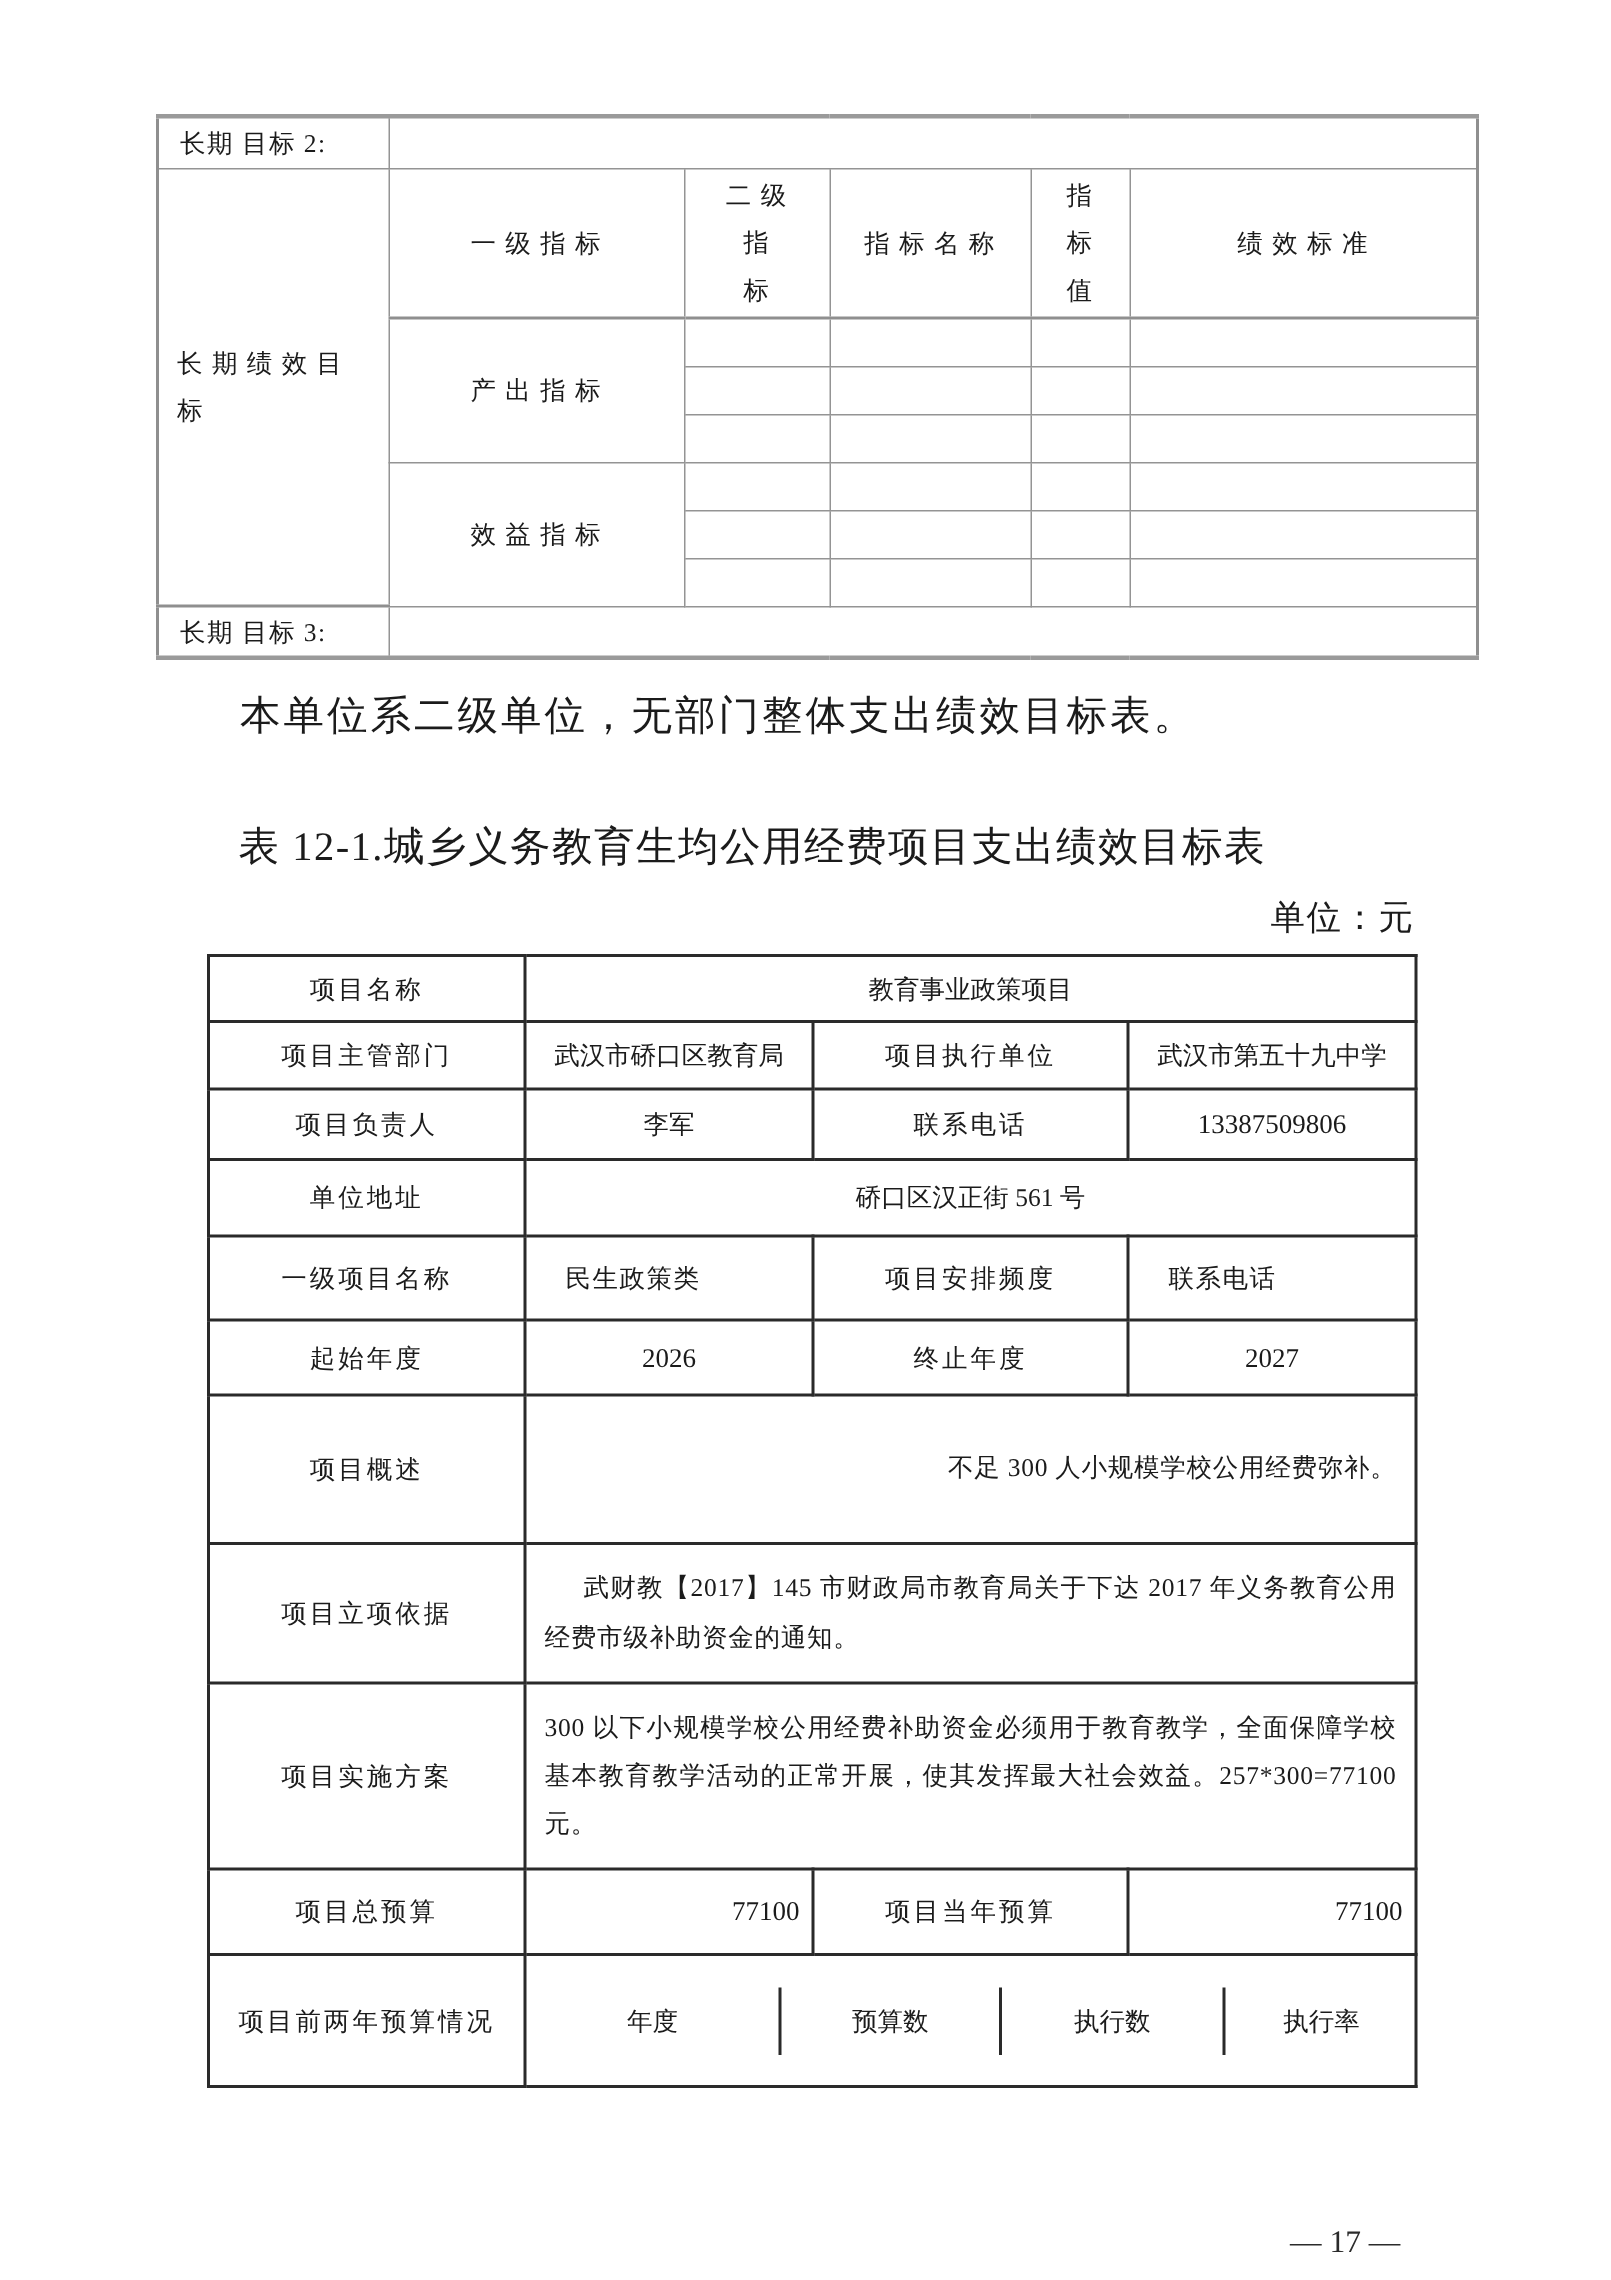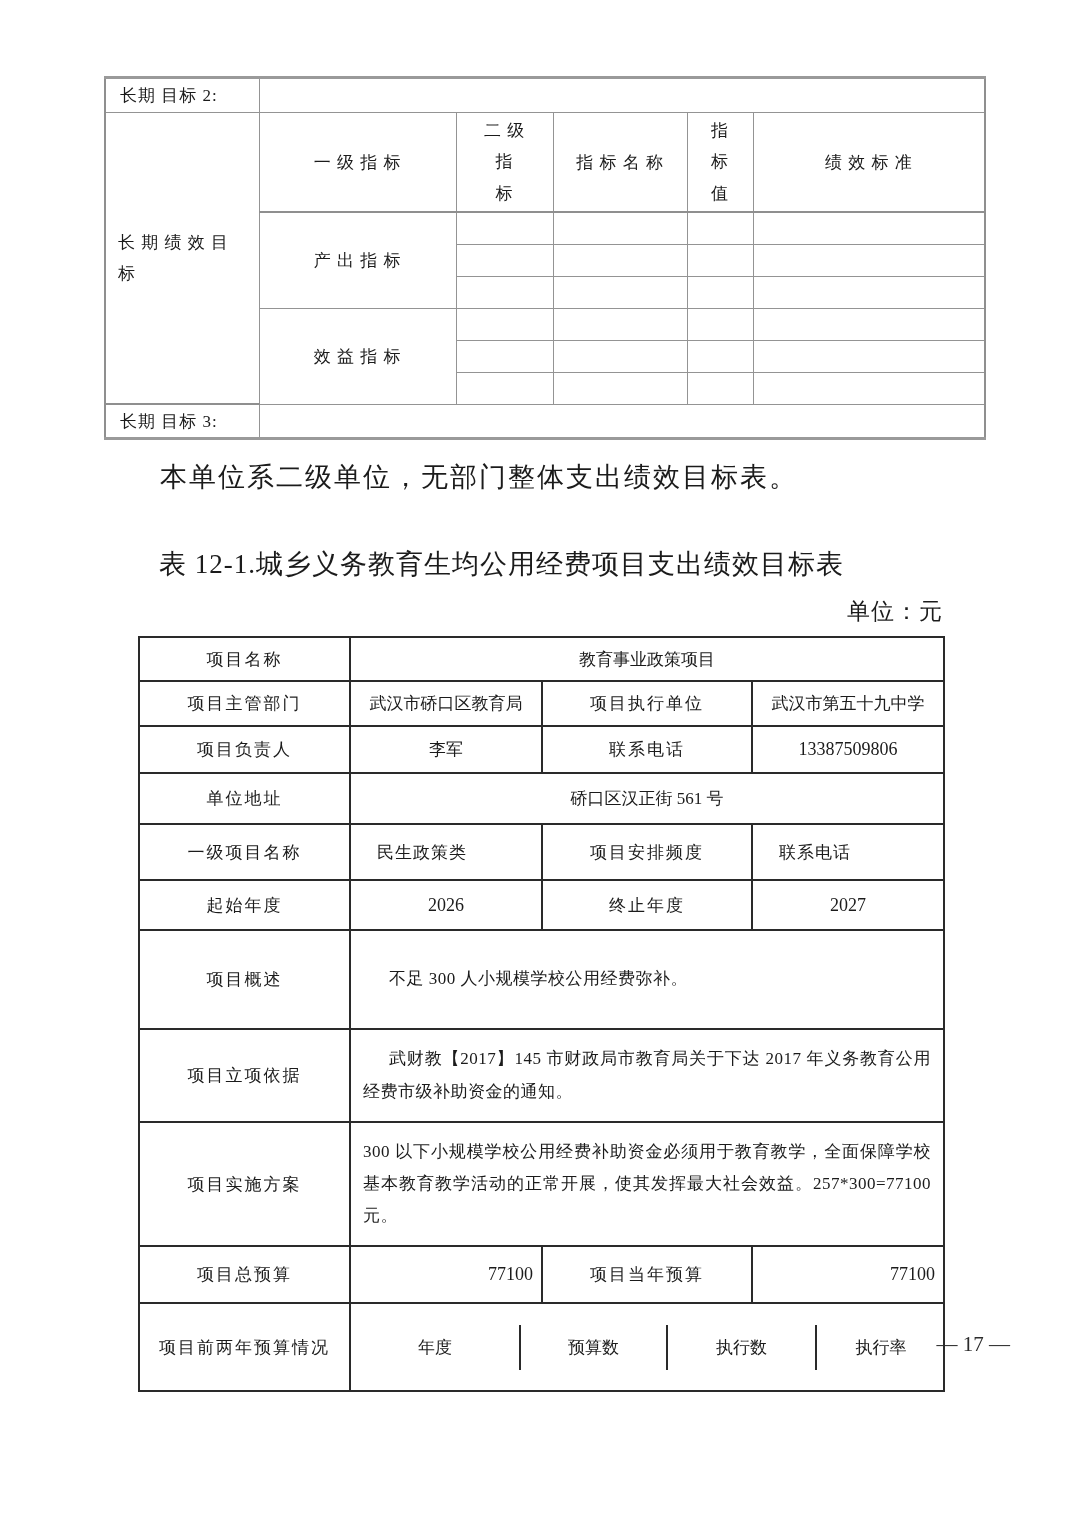--- a/index.html
+++ b/index.html
@@ -32,21 +32,21 @@
   }
   table.t2 td{
     border:2px solid #2a2a2a;
     font-size:17px;text-align:center;vertical-align:middle;
     padding:2px 6px;overflow:hidden;
   }
   table.t2 td.lbl{letter-spacing:2px;border-radius:20px;}
   table.t2 td.val-left{text-align:left;padding-left:26px;letter-spacing:1px;}
   table.t2 td.val-right{text-align:right;padding-right:8px;font-size:18px;}
   table.t2 td.para{
-    text-align:left;padding:6px 12px;line-height:1.9;letter-spacing:0.5px;
+    text-align:right;padding:6px 12px;line-height:1.9;letter-spacing:0.5px;
   }
   table.t2 td.para.indent{text-indent:26px;}
   table.t2 td.para.justify{text-align:justify;}
   table.t2 td.low{vertical-align:bottom;padding-bottom:9px;}
   table.t2 td.subwrap{padding:0;}
   table.sub{border-collapse:collapse;table-layout:fixed;width:100%;}
   table.sub td{border:2px solid #2a2a2a;font-size:17px;}
   table.sub tr:first-child td{border-top:0;}
   table.sub tr:last-child td{border-bottom:0;}
   table.sub td:first-child{border-left:0;}
@@ -58,22 +58,22 @@
   }
   .tbl-title{
     position:absolute;left:159px;top:546px;
     font-size:27px;letter-spacing:1px;
   }
   .unit{
     position:absolute;top:596px;left:820px;width:123px;
     font-size:23px;text-align:right;letter-spacing:1px;
   }
   .pageno{
-    position:absolute;left:860px;top:1332px;width:150px;
-    font-size:21px;text-align:right;color:#2b2b2b;
+    position:absolute;left:860px;top:1482px;width:150px;
+    font-size:21px;text-align:left;color:#2b2b2b;
   }
 </style>
 </head>
 <body>
 
 <table class="t1">
   <colgroup>
     <col style="width:154px">
       <col style="width:197px">
       <col style="width:97px">

